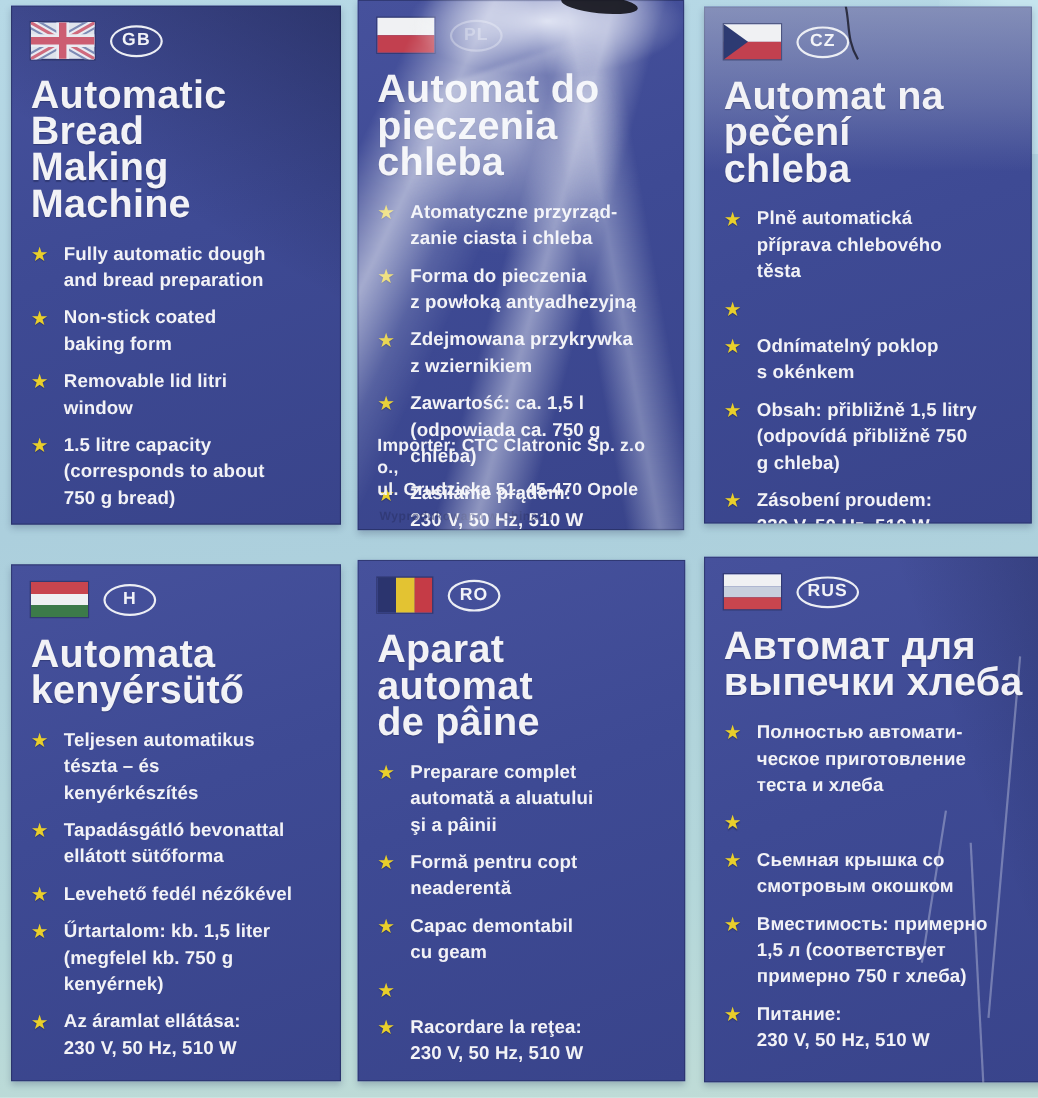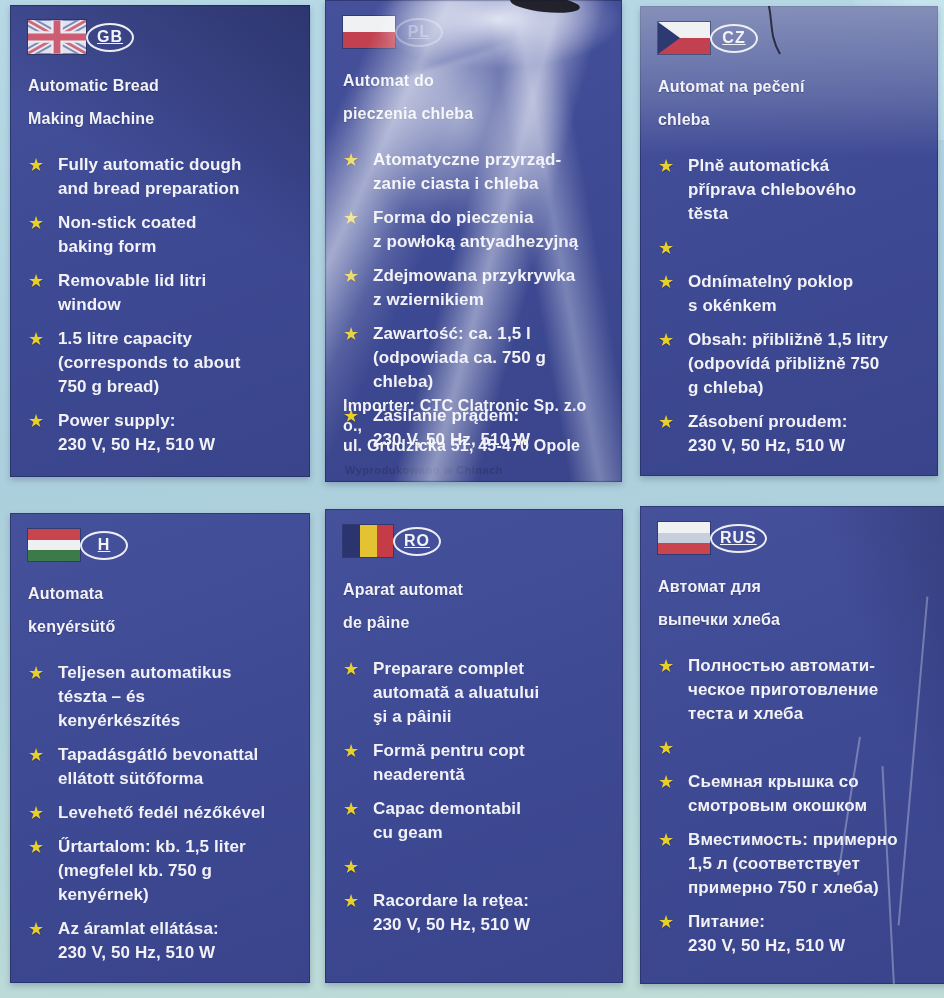--- a/index.html
+++ b/index.html
@@ -21,32 +21,32 @@
     box-sizing:border-box;
     overflow:hidden;
   }
   .panel-gb {left:10px; top:5px;  width:300px;height:472px;}
   .panel-pl {left:325px;top:0;    width:297px;height:482px;}
   .panel-cz {left:640px;top:6px;  width:298px;height:470px;}
   .panel-hu {left:10px; top:513px;width:300px;height:470px;}
   .panel-ro {left:325px;top:509px;width:298px;height:474px;}
   .panel-rus{left:640px;top:506px;width:320px;height:478px;}
 
-  .flag-row{display:flex;align-items:center;height:36px;margin-bottom:14px;position:relative;z-index:2;text-decoration:underline;}
+  .flag-row{display:flex;align-items:center;gap:14px;height:36px;margin-bottom:14px;position:relative;z-index:2;}
   .flag{display:inline-block;line-height:0;box-shadow:0 0 0 1px rgba(30,35,75,.5);}
   .flag svg{display:block;}
   .badge{
     display:inline-flex;align-items:center;justify-content:center;
     min-width:48px;height:29px;padding:0 8px;box-sizing:border-box;
     border:2.5px solid #eceef4;border-radius:50%;
     font-weight:bold;font-size:16px;letter-spacing:1px;color:#f2f3f8;
   }
   .badge.faint{opacity:.35;}
   .title{
-    margin:0 0 18px 0;font-size:16px;line-height:33px;font-weight:bold;
+    margin:0 0 18px 0;font-size:36px;line-height:33px;font-weight:bold;
     white-space:pre-line;letter-spacing:.2px;position:relative;z-index:2;
     text-shadow:0 1px 1px rgba(20,25,60,.35);
   }
   ul.features{list-style:none;margin:0;padding:0;position:relative;z-index:2;}
   li.feature{display:flex;margin-bottom:10px;}
   .star{flex:0 0 30px;color:#e9cf2b;font-size:18px;line-height:24px;text-shadow:0 1px 1px rgba(20,25,60,.4);}
   .ftext{font-size:17px;line-height:24px;font-weight:bold;white-space:pre-line;letter-spacing:.1px;}
   .importer{
     position:absolute;left:18px;right:14px;bottom:26px;z-index:2;
     font-size:16px;line-height:20px;font-weight:bold;white-space:pre-line;letter-spacing:.2px;

